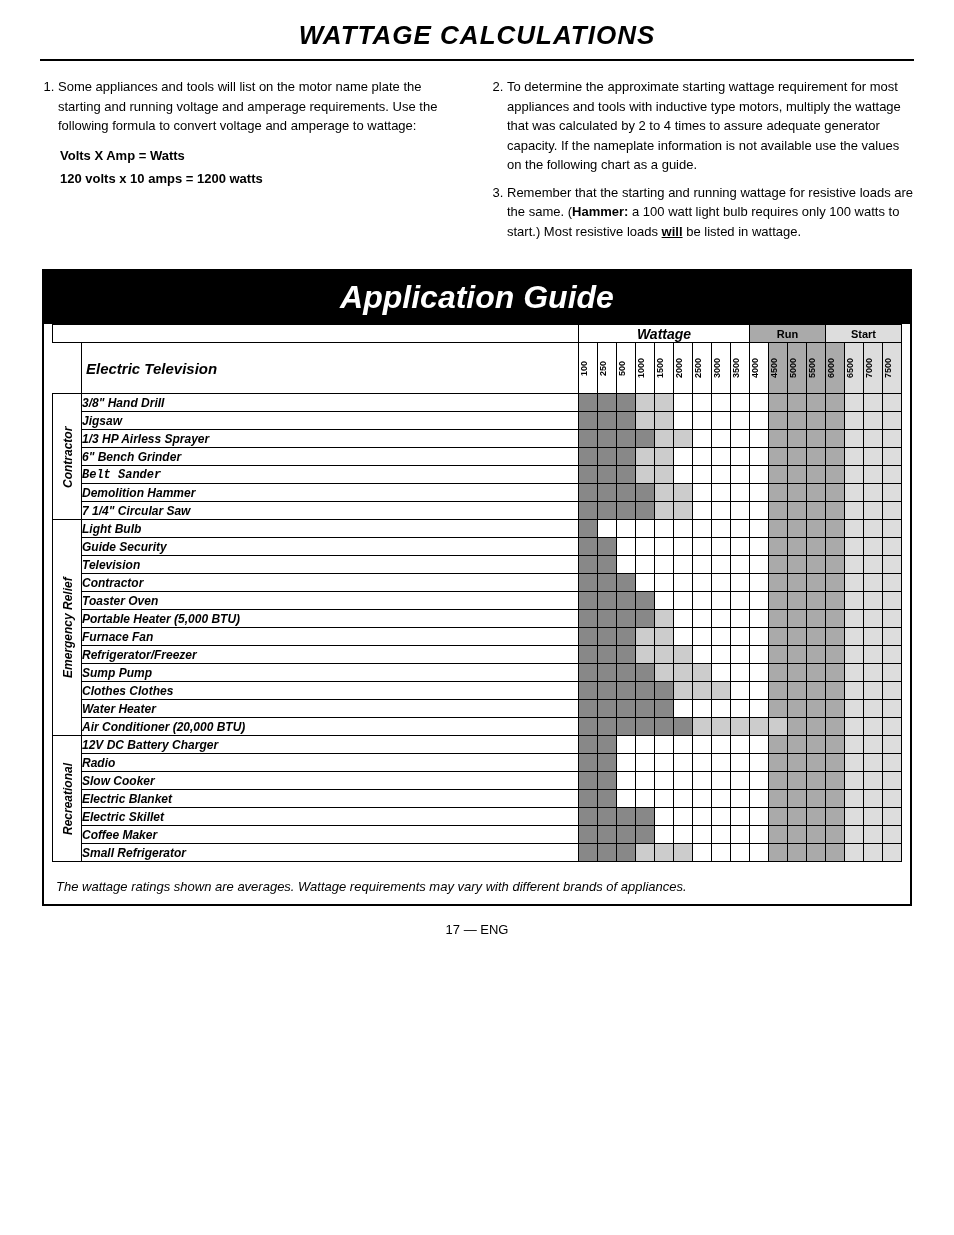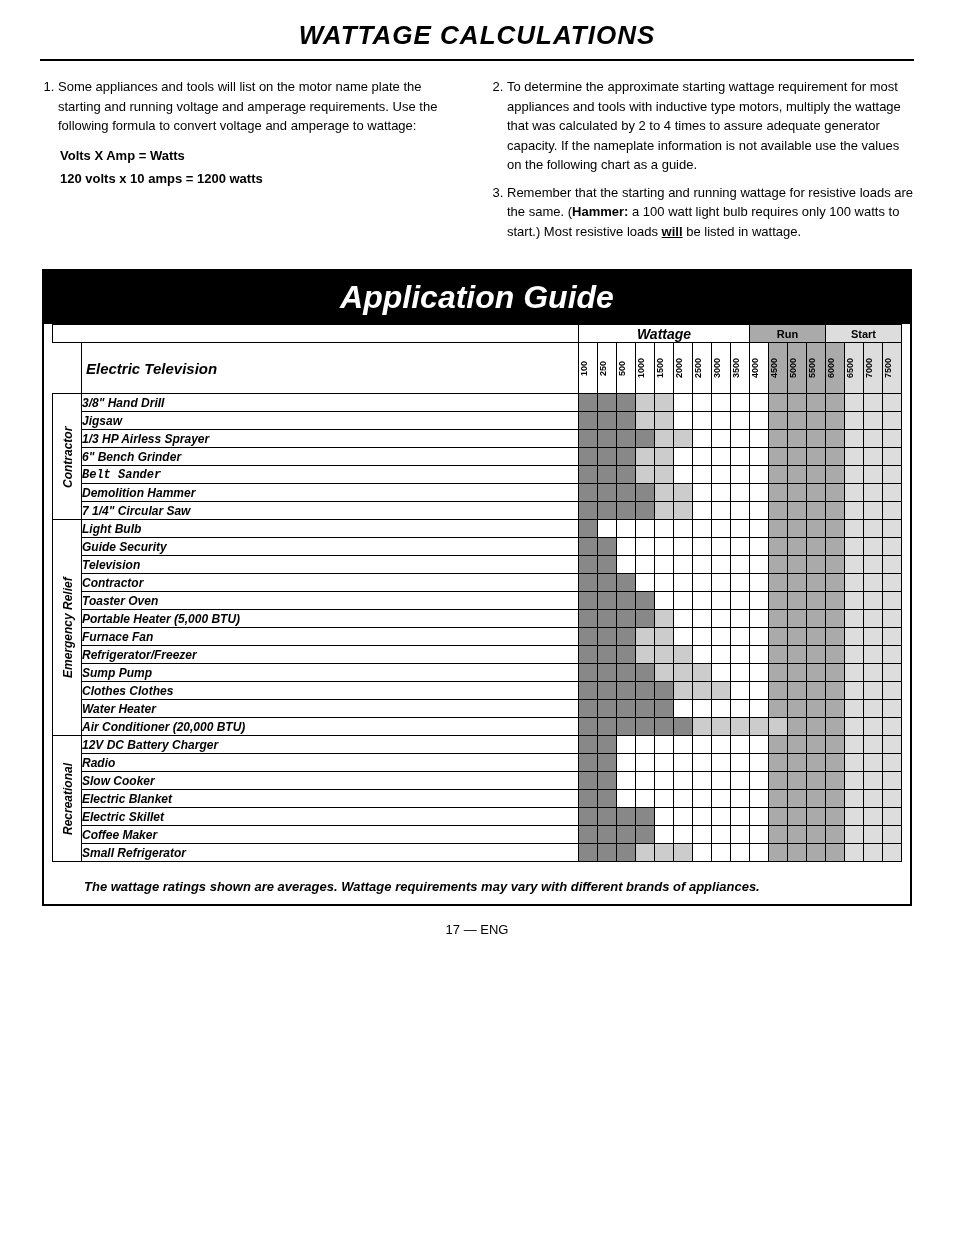--- a/index.html
+++ b/index.html
@@ -130,24 +130,23 @@
       font-size: 12px;
       text-align: center;
       vertical-align: middle;
       background: #fff;
       padding: 2px;
       border: 1px solid #000;
     }
     .footer-note {
       font-size: 13px;
       font-style: italic;
-      font-weight: bold;
+      font-weight: normal;
       padding: 8px 12px;
       line-height: 1.4;
-      margin-left: 28px;
     }
     .page-number {
       text-align: center;
       font-size: 13px;
       margin-top: 16px;
     }
   </style>
 </head>
 <body>
 

